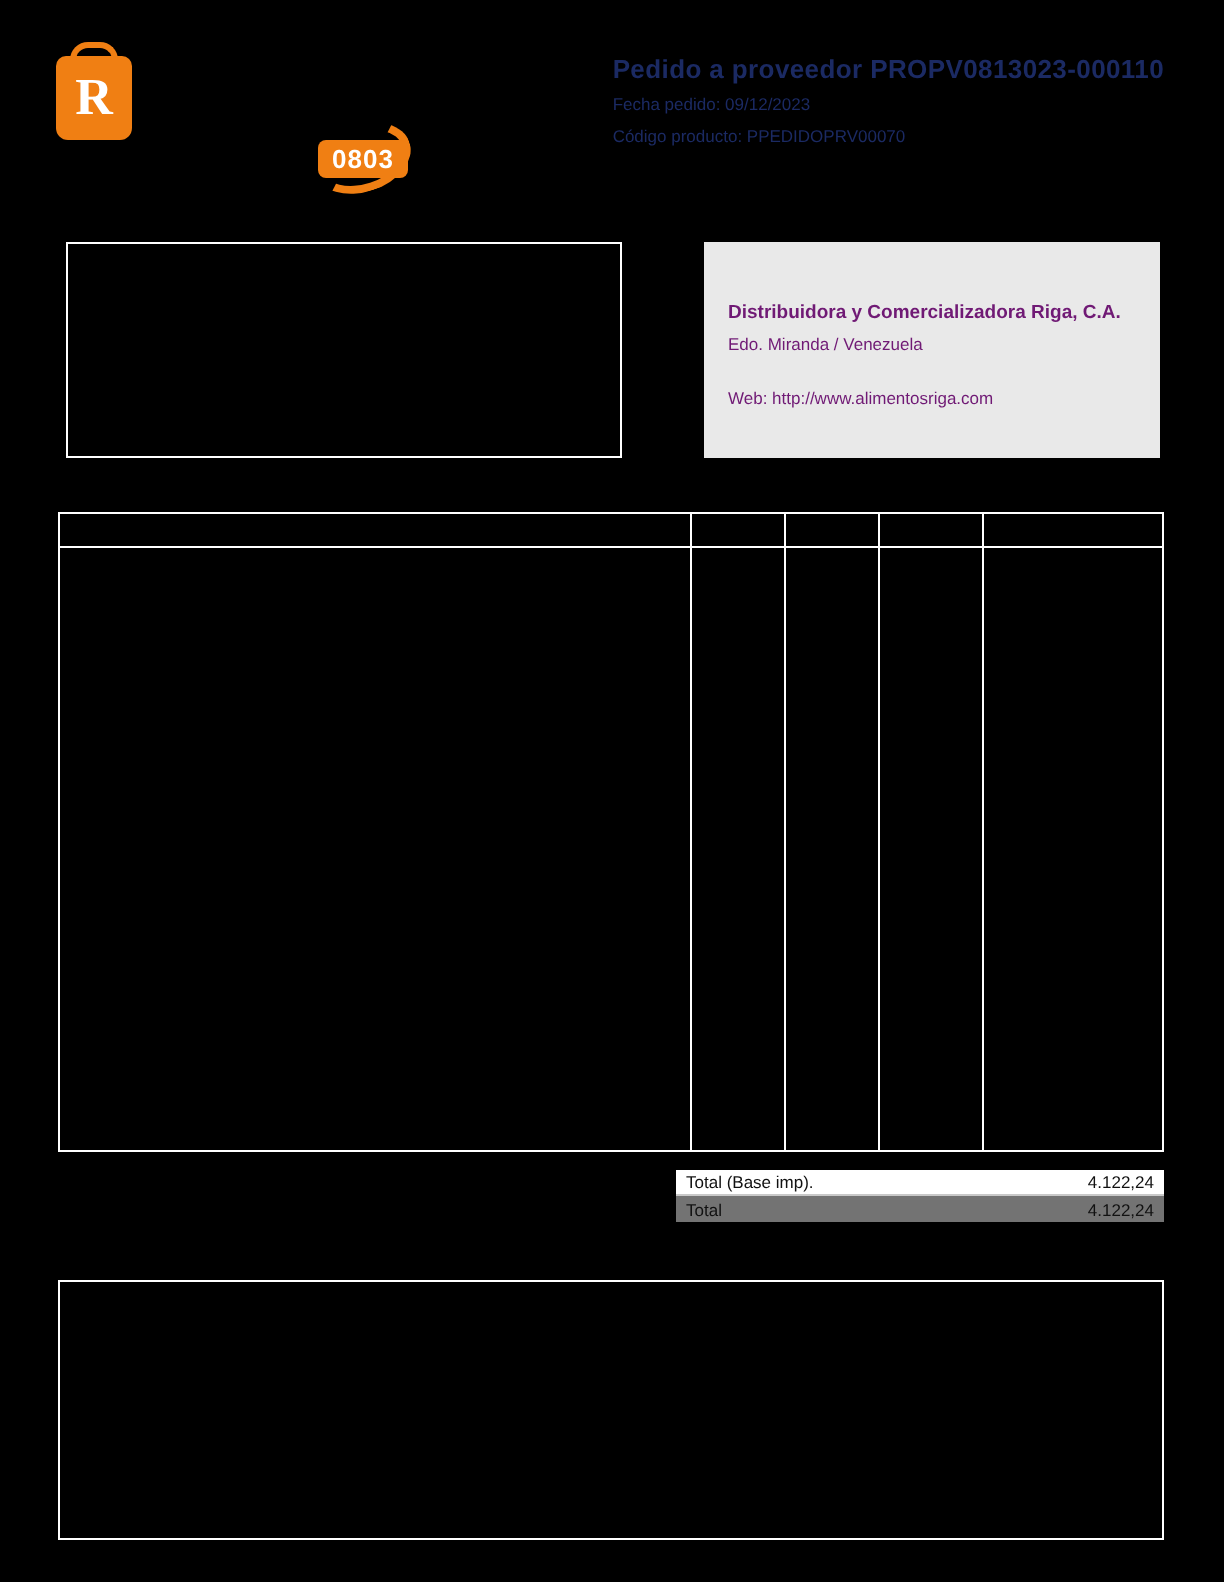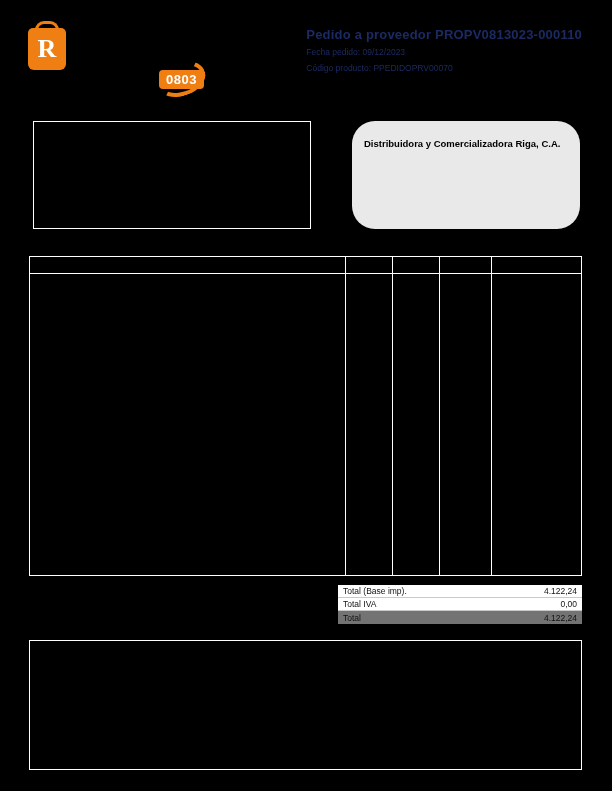--- a/index.html
+++ b/index.html
@@ -124,23 +124,22 @@
     box-sizing: border-box;
   }
   .company-box {
     position: absolute;
     left: 352px;
     top: 121px;
     width: 228px;
     height: 108px;
     background: #e9e9e9;
     box-sizing: border-box;
-    padding: 17px 12px;
-    color: #000000;
-    border-radius: 23px;
+    padding: 30px 12px;
+    color: #701a75;
   }
   .company-name {
     font-size: 9.5px;
     font-weight: bold;
     line-height: 1.35;
   }
   .company-addr {
     font-size: 8.5px;
     margin-top: 3px;
   }
@@ -231,20 +230,22 @@
 <div class="doc-header">
   <div class="doc-title">Pedido a proveedor PROPV0813023-000110</div>
   <div class="doc-meta">Fecha pedido: 09/12/2023</div>
   <div class="doc-meta">Código producto: PPEDIDOPRV00070</div>
 </div>
 
 <div class="supplier-box"></div>
 
 <div class="company-box">
   <div class="company-name">Distribuidora y Comercializadora Riga, C.A.</div>
+  <div class="company-addr">Edo. Miranda / Venezuela</div>
+  <div class="company-web">Web: http://www.alimentosriga.com</div>
 </div>
 
 <div class="items-table">
   <div class="items-head">
     <div class="col-sep" style="left:315px"></div>
     <div class="col-sep" style="left:362px"></div>
     <div class="col-sep" style="left:409px"></div>
     <div class="col-sep" style="left:461px"></div>
   </div>
   <div class="items-body">
@@ -253,23 +254,19 @@
     <div class="col-sep" style="left:409px"></div>
     <div class="col-sep" style="left:461px"></div>
   </div>
 </div>
 
 <div class="totals">
   <div class="total-row">
     <span class="total-label">Total (Base imp).</span>
     <span class="total-value">4.122,24</span>
   </div>
-  <div class="total-row">
-    <span class="total-label">Total IVA</span>
-    <span class="total-value">0,00</span>
-  </div>
   <div class="total-row last">
     <span class="total-label">Total</span>
     <span class="total-value">4.122,24</span>
   </div>
 </div>
 
 <div class="footer-frame"></div>
 
 </body></html>

